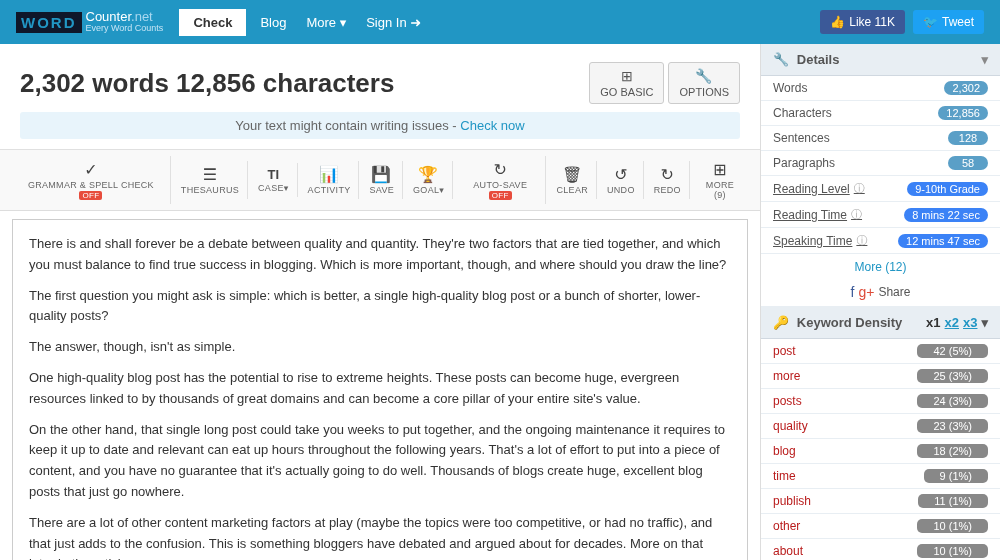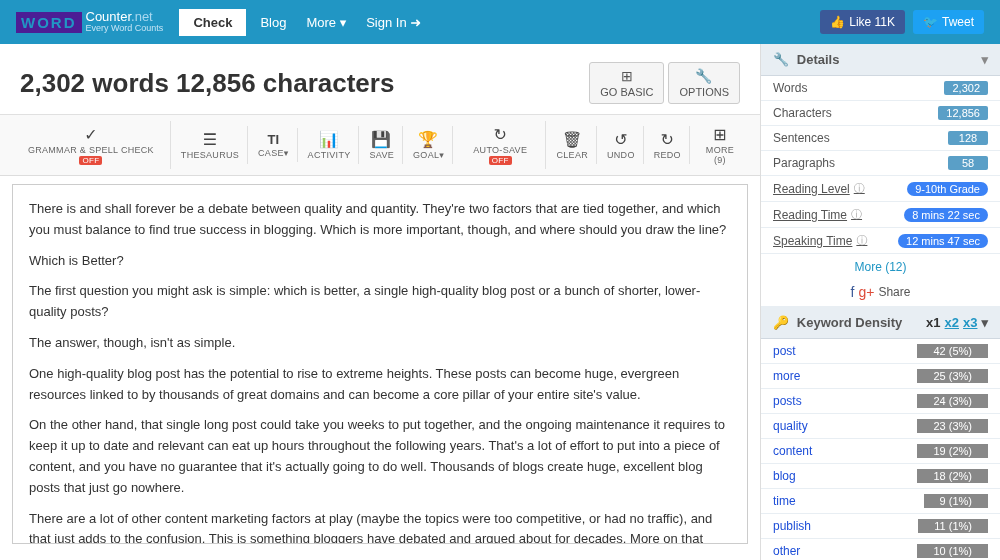--- a/index.html
+++ b/index.html
@@ -12,21 +12,21 @@
       align-items: center;
       padding: 0 16px;
       height: 44px;
     }
     .logo-box {
       display: flex;
       align-items: center;
       margin-right: 16px;
     }
     .logo-word {
-      background: #4c1d95;
+      background: #0f172a;
       color: #2196c4;
       font-weight: bold;
       font-size: 15px;
       padding: 2px 5px;
       letter-spacing: 2px;
     }
     .logo-counter {
       color: #fff;
       font-size: 13px;
       margin-left: 4px;
@@ -218,21 +218,21 @@
       align-items: center;
       justify-content: space-between;
       padding: 5px 12px;
       border-bottom: 1px solid #e8eef3;
       background: #fff;
     }
     .stat-label { color: #555; font-size: 12px; }
     .stat-value {
       background: #888;
       color: #fff;
-      border-radius: 2px;
+      border-radius: 7px;
       padding: 1px 8px;
       font-size: 11px;
       min-width: 40px;
       text-align: center;
     }
     .stat-value.blue { background: #5a9fc7; }
 
     .reading-level-row {
       display: flex;
       align-items: center;
@@ -281,25 +281,25 @@
     .kd-tab.active { color: #333; font-weight: bold; text-decoration: none; }
 
     .kw-row {
       display: flex;
       align-items: center;
       justify-content: space-between;
       padding: 5px 12px;
       border-bottom: 1px solid #e8eef3;
       background: #fff;
     }
-    .kw-label { color: #1d4ed8; font-size: 12px; }
+    .kw-label { color: #b91c1c; font-size: 12px; }
     .kw-value {
       background: #888;
       color: #fff;
-      border-radius: 0;
+      border-radius: 5px;
       padding: 1px 16px;
       font-size: 11px;
       min-width: 50px;
       text-align: center;
     }
   </style>
 </head>
 <body>
 
 <div class="header">
@@ -337,20 +337,24 @@
           <button class="action-btn">
             <span class="icon-sym">⊞</span>
             <span>GO BASIC</span>
           </button>
           <button class="action-btn">
             <span class="icon-sym">🔧</span>
             <span>OPTIONS</span>
           </button>
         </div>
       </div>
+      <div class="writing-issues">
+        <span>Your text might contain writing issues -</span>
+        <a href="#">Check now</a>
+      </div>
     </div>
 
     <div class="toolbar">
       <button class="tb-btn">
         <span class="tb-icon">✓</span>
         <span class="tb-label">GRAMMAR &amp; SPELL CHECK <span class="badge-off">OFF</span></span>
       </button>
       <button class="tb-btn">
         <span class="tb-icon">☰</span>
         <span class="tb-label">THESAURUS</span>
@@ -388,21 +392,20 @@
         <span class="tb-label">REDO</span>
       </button>
       <button class="tb-btn">
         <span class="tb-icon">⊞</span>
         <span class="tb-label">MORE (9)</span>
       </button>
     </div>
 
     <div class="text-editor">
       <p>There is and shall forever be a debate between quality and quantity. They're two factors that are tied together, and which you must balance to find true success in blogging. Which is more important, though, and where should you draw the line?</p>
-      <p>Which is Better?</p>
       <p>The first question you might ask is simple: which is better, a single high-quality blog post or a bunch of shorter, lower-quality posts?</p>
       <p>The answer, though, isn't as simple.</p>
       <p>One high-quality blog post has the potential to rise to extreme heights. These posts can become huge, evergreen resources linked to by thousands of great domains and can become a core pillar of your entire site's value.</p>
       <p>On the other hand, that single long post could take you weeks to put together, and the ongoing maintenance it requires to keep it up to date and relevant can eat up hours throughout the following years. That's a lot of effort to put into a piece of content, and you have no guarantee that it's actually going to do well. Thousands of blogs create huge, excellent blog posts that just go nowhere.</p>
       <p>There are a lot of other content marketing factors at play (maybe the topics were too competitive, or had no traffic), and that just adds to the confusion. This is something bloggers have debated and argued about for decades. More on that later in the article.</p>
 
     </div>
 
   </div>
 
@@ -493,24 +496,20 @@
         </div>
         <div class="kw-row">
           <span class="kw-label">posts</span>
                      <span class="kw-value">24 (3%)</span>
         </div>
         <div class="kw-row">
           <span class="kw-label">quality</span>
                      <span class="kw-value">23 (3%)</span>
         </div>
         <div class="kw-row">
-          <span class="kw-label">content</span>
-                     <span class="kw-value">19 (2%)</span>
-        </div>
-        <div class="kw-row">
           <span class="kw-label">blog</span>
                      <span class="kw-value">18 (2%)</span>
         </div>
         <div class="kw-row">
           <span class="kw-label">time</span>
                      <span class="kw-value">9 (1%)</span>
         </div>
         <div class="kw-row">
           <span class="kw-label">publish</span>
                      <span class="kw-value">11 (1%)</span>

